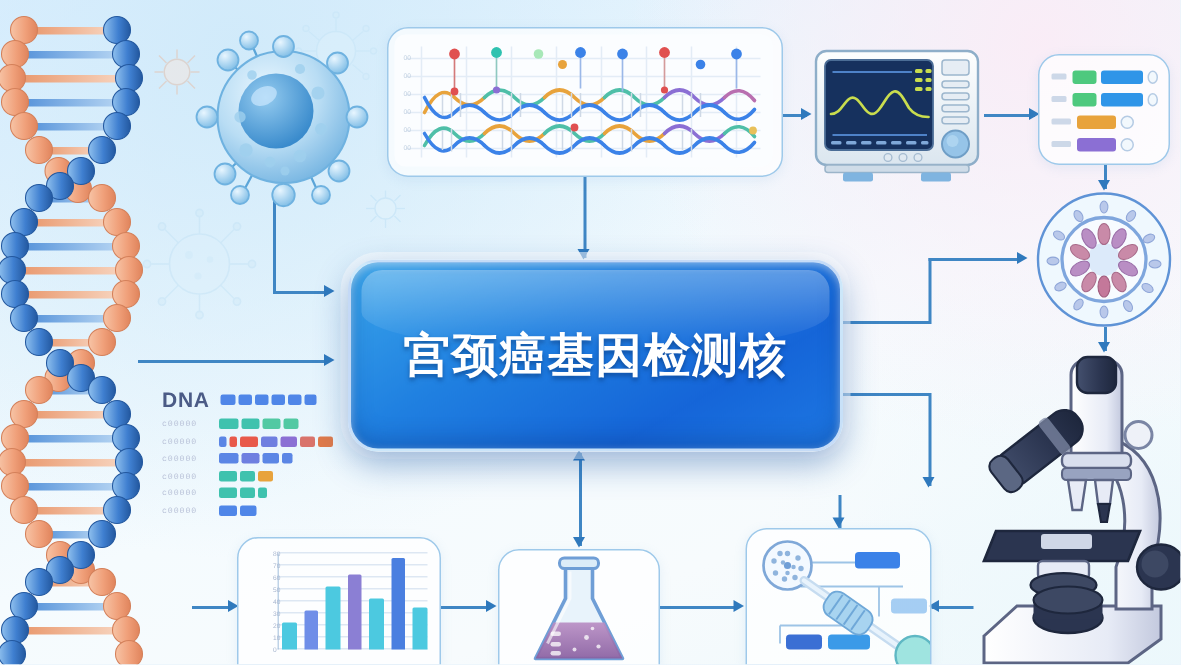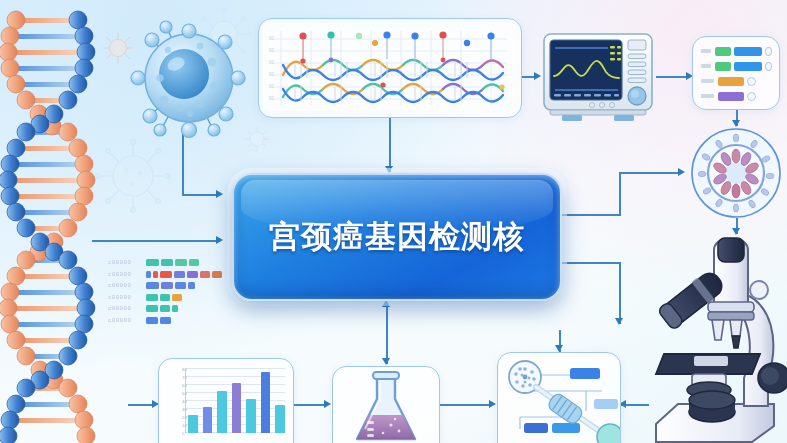--- a/index.html
+++ b/index.html
@@ -766,20 +766,31 @@
           <div class="bcBar" style="height: 65%; background: rgb(76, 201, 224);"></div>
           <div class="bcBar" style="height: 77.5%; background: rgb(139, 127, 212);"></div>
           <div class="bcBar" style="height: 52.5%; background: rgb(76, 201, 224);"></div>
           <div class="bcBar" style="height: 95%; background: rgb(74, 127, 224);"></div>
           <div class="bcBar" style="height: 43.75%; background: rgb(76, 201, 224);"></div>
         </div>
     </div>
   </div>
 
   <div id="dnaPanel">
+    <div style="display:flex;align-items:center;margin-bottom:4px;">
+      <span class="dnaTitle">DNA</span>
+      <span style="display:inline-flex;margin-left:7px;">
+        <span class="seg" style="width:10px;background:#4f86e8;"></span>
+        <span class="seg" style="width:9px;background:#4f86e8;"></span>
+        <span class="seg" style="width:9px;background:#4f86e8;"></span>
+        <span class="seg" style="width:9px;background:#4f86e8;"></span>
+        <span class="seg" style="width:9px;background:#4f86e8;"></span>
+        <span class="seg" style="width:8px;background:#4f86e8;"></span>
+      </span>
+    </div>
     <div id="dnaRows">
         <div class="dnarow">
           <span class="dnacode">c00000</span>
           <span class="seg" style="width: 13px; background: rgb(63, 194, 174);"></span>
           <span class="seg" style="width: 12px; background: rgb(63, 194, 174);"></span>
           <span class="seg" style="width: 12px; background: rgb(82, 201, 163);"></span>
           <span class="seg" style="width: 10px; background: rgb(82, 201, 163);"></span>
         </div>
         <div class="dnarow">
           <span class="dnacode">c00000</span>

